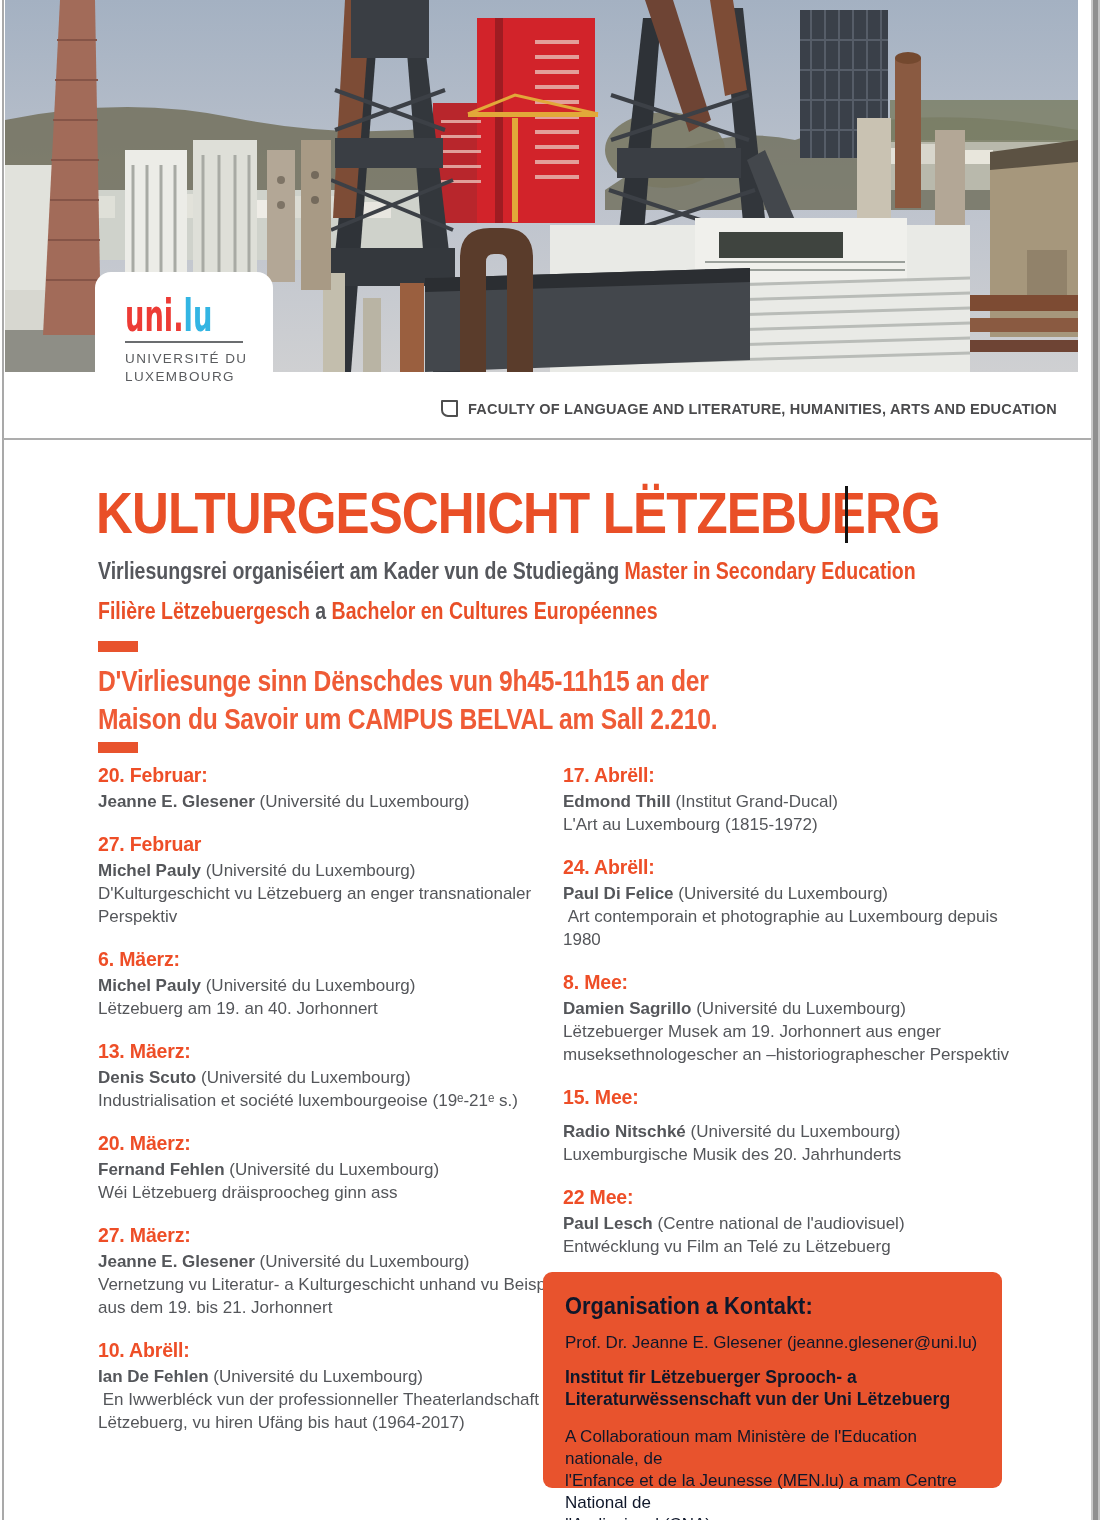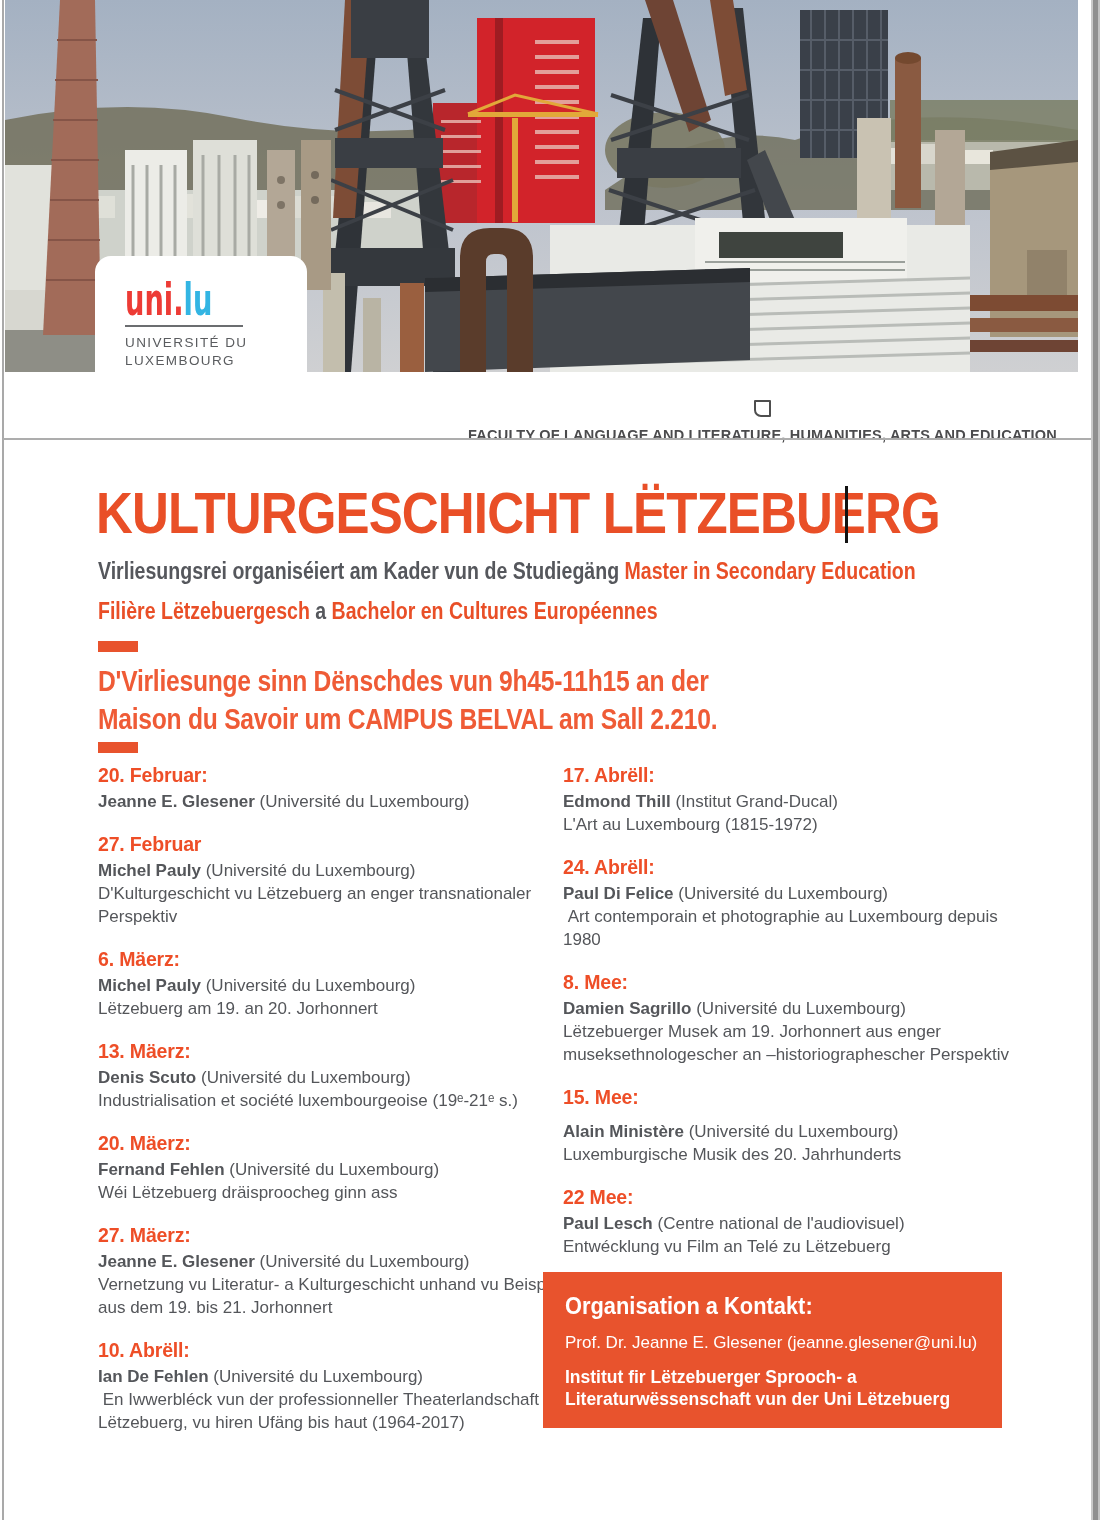--- a/index.html
+++ b/index.html
@@ -15,31 +15,31 @@
   .edge-right-a{left:1091px;top:0;width:2px;height:1520px;background:#c9c9c9;}
   .edge-right-b{left:1093px;top:0;width:5px;height:1520px;background:#8f8f8f;}
   .edge-right-c{left:1098px;top:0;width:2px;height:1520px;background:#c2c2c2;}
   .divider{left:3px;top:438px;width:1088px;height:2px;background:#adadad;}
 
   
   .photo{left:5px;top:0;width:1073px;height:372px;}
   .photo svg{display:block;width:100%;height:100%;}
 
   
-  .logo-card{left:95px;top:256px;width:212px;height:136px;background:#fff;border-radius:16px;
+  .logo-card{left:95px;top:272px;width:178px;height:136px;background:#fff;border-radius:16px;
     padding:24px 0 0 30px;box-sizing:border-box;}
   .lg-word{font-family:"DejaVu Sans",sans-serif;font-size:44px;font-weight:700;letter-spacing:0;
     transform:scaleX(.62);transform-origin:0 50%;line-height:40px;white-space:nowrap;}
   .lg-red{color:#ED3B35;}
   .lg-blue{color:#33B5E3;}
   .lg-rule{width:118px;height:2px;background:#6b6d70;margin:5px 0 7px;}
   .lg-sub{font-size:13.5px;color:#5a5c5f;letter-spacing:1.4px;line-height:18px;}
 
   
-  .faculty{top:400px;right:43px;display:flex;align-items:center;gap:10px;flex-direction:column;}
+  .faculty{top:400px;right:43px;display:flex;align-items:center;gap:10px;}
   .fac-icon{width:13px;height:13px;border:2px solid #4e4e4e;border-radius:1px 1px 1px 7px;display:inline-block;}
   .fac-text{font-size:14.5px;font-weight:700;color:#4b4b4d;letter-spacing:.2px;white-space:nowrap;}
 
   
   .title{left:96px;top:484px;font-size:58px;line-height:58px;font-weight:700;color:#E94F27;
     letter-spacing:-1px;transform:scaleX(.88);transform-origin:0 50%;white-space:nowrap;}
   .cursor{left:845px;top:486px;width:3px;height:57px;background:#121212;}
   .subtitle{left:98px;top:551px;font-size:23px;font-weight:700;line-height:40px;
     transform:scaleX(.85);transform-origin:0 0;white-space:nowrap;color:#55575C;}
   .subtitle .red{color:#E94F27;}
@@ -55,22 +55,22 @@
   .col-right{left:563px;width:460px;}
   .entry{margin-bottom:19px;}
   .edate{font-size:21px;font-weight:700;color:#EE4E27;letter-spacing:-.2px;margin:0 0 3px;
     transform:scaleX(.93);transform-origin:0 0;white-space:nowrap;}
   .gap-date .edate{margin-bottom:11px;}
   .eline,.topic{font-size:17px;line-height:23px;color:#54565A;}
   .topic{white-space:pre-wrap;}
   .spk{font-weight:700;text-align:right;}
 
   
-  .contact{left:543px;top:1272px;width:459px;height:156px;background:#E8532D;color:#ffffff;
-    padding:21px 22px;box-sizing:border-box;}
+  .contact{left:543px;top:1272px;width:459px;height:216px;background:#E8532D;color:#0f172a;
+    padding:21px 22px;box-sizing:border-box;border-radius:9px;}
   .c-head{font-size:23px;font-weight:700;margin-bottom:13px;transform:scaleX(.95);transform-origin:0 0;white-space:nowrap;}
   .c-line{font-size:17px;margin-bottom:13px;}
   .c-inst{font-size:17.5px;font-weight:700;line-height:22px;margin-bottom:16px;white-space:pre-wrap;}
   .c-body{font-size:17px;line-height:22px;white-space:pre-wrap;}
 </style>
 </head>
 <body>
 
 <div class="abs photo">
 <svg viewBox="0 0 1073 372" preserveAspectRatio="none">
@@ -289,21 +289,21 @@
   </div>
   <div class="entry">
     <div class="edate">27. Februar</div>
     <div class="eline"><span class="spk">Michel Pauly</span><span> (Université du Luxembourg)</span></div>
     <div class="topic">D'Kulturgeschicht vu Lëtzebuerg an enger transnationaler
 Perspektiv</div>
   </div>
   <div class="entry">
     <div class="edate">6. Mäerz:</div>
     <div class="eline"><span class="spk">Michel Pauly</span><span> (Université du Luxembourg)</span></div>
-    <div class="topic">Lëtzebuerg am 19. an 20. Jorhonnert</div>
+    <div class="topic">Lëtzebuerg am 19. an 40. Jorhonnert</div>
   </div>
   <div class="entry">
     <div class="edate">13. Mäerz:</div>
     <div class="eline"><span class="spk">Denis Scuto</span><span> (Université du Luxembourg)</span></div>
     <div class="topic">Industrialisation et société luxembourgeoise (19ᵉ-21ᵉ s.)</div>
   </div>
   <div class="entry">
     <div class="edate">20. Mäerz:</div>
     <div class="eline"><span class="spk">Fernand Fehlen</span><span> (Université du Luxembourg)</span></div>
     <div class="topic">Wéi Lëtzebuerg dräisproocheg ginn ass</div>
@@ -334,21 +334,21 @@
     <div class="topic"> Art contemporain et photographie au Luxembourg depuis 1980</div>
   </div>
   <div class="entry">
     <div class="edate">8. Mee:</div>
     <div class="eline"><span class="spk">Damien Sagrillo</span><span> (Université du Luxembourg)</span></div>
     <div class="topic">Lëtzebuerger Musek am 19. Jorhonnert aus enger
 museksethnologescher an –historiographescher Perspektiv</div>
   </div>
   <div class="entry gap-date">
     <div class="edate">15. Mee:</div>
-    <div class="eline"><span class="spk">Alain Ministère</span><span> (Université du Luxembourg)</span></div>
+    <div class="eline"><span class="spk">Radio Nitschké</span><span> (Université du Luxembourg)</span></div>
     <div class="topic">Luxemburgische Musik des 20. Jahrhunderts</div>
   </div>
   <div class="entry">
     <div class="edate">22 Mee:</div>
     <div class="eline"><span class="spk">Paul Lesch</span><span> (Centre national de l'audiovisuel)</span></div>
     <div class="topic">Entwécklung vu Film an Telé zu Lëtzebuerg</div>
   </div>
   <div class="entry">
     <div class="edate">29. Mee:</div>
     <div class="eline"><span class="spk">Yves Steichen</span><span> (Centre national de l'audiovisuel)</span></div>

